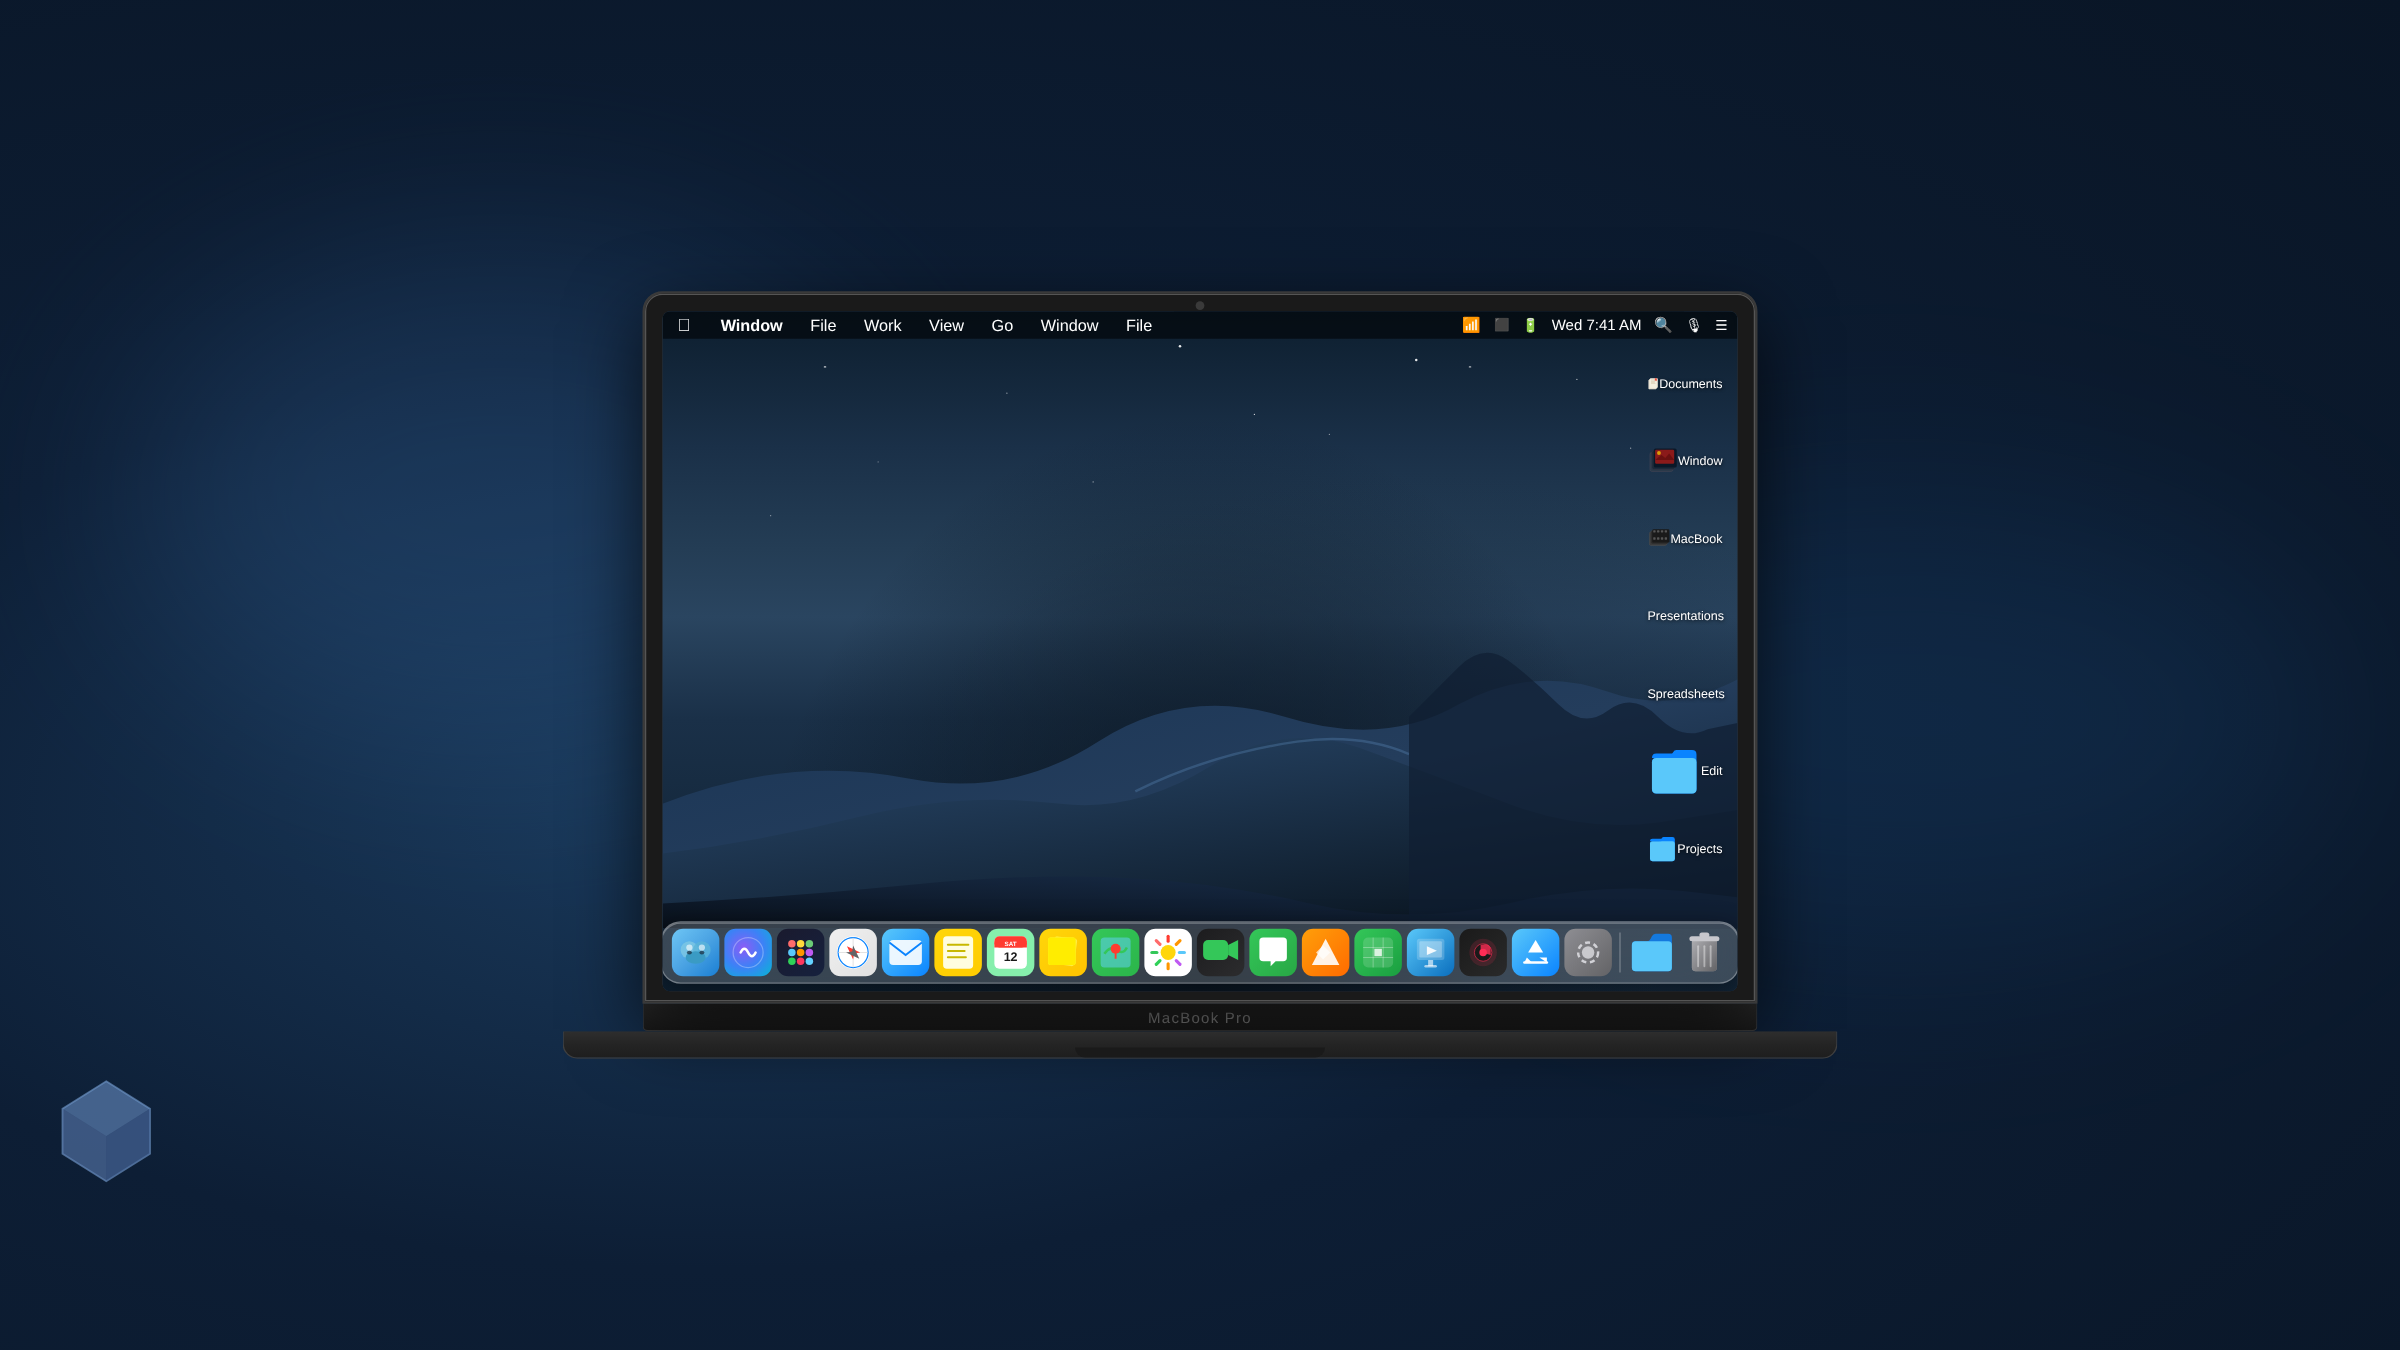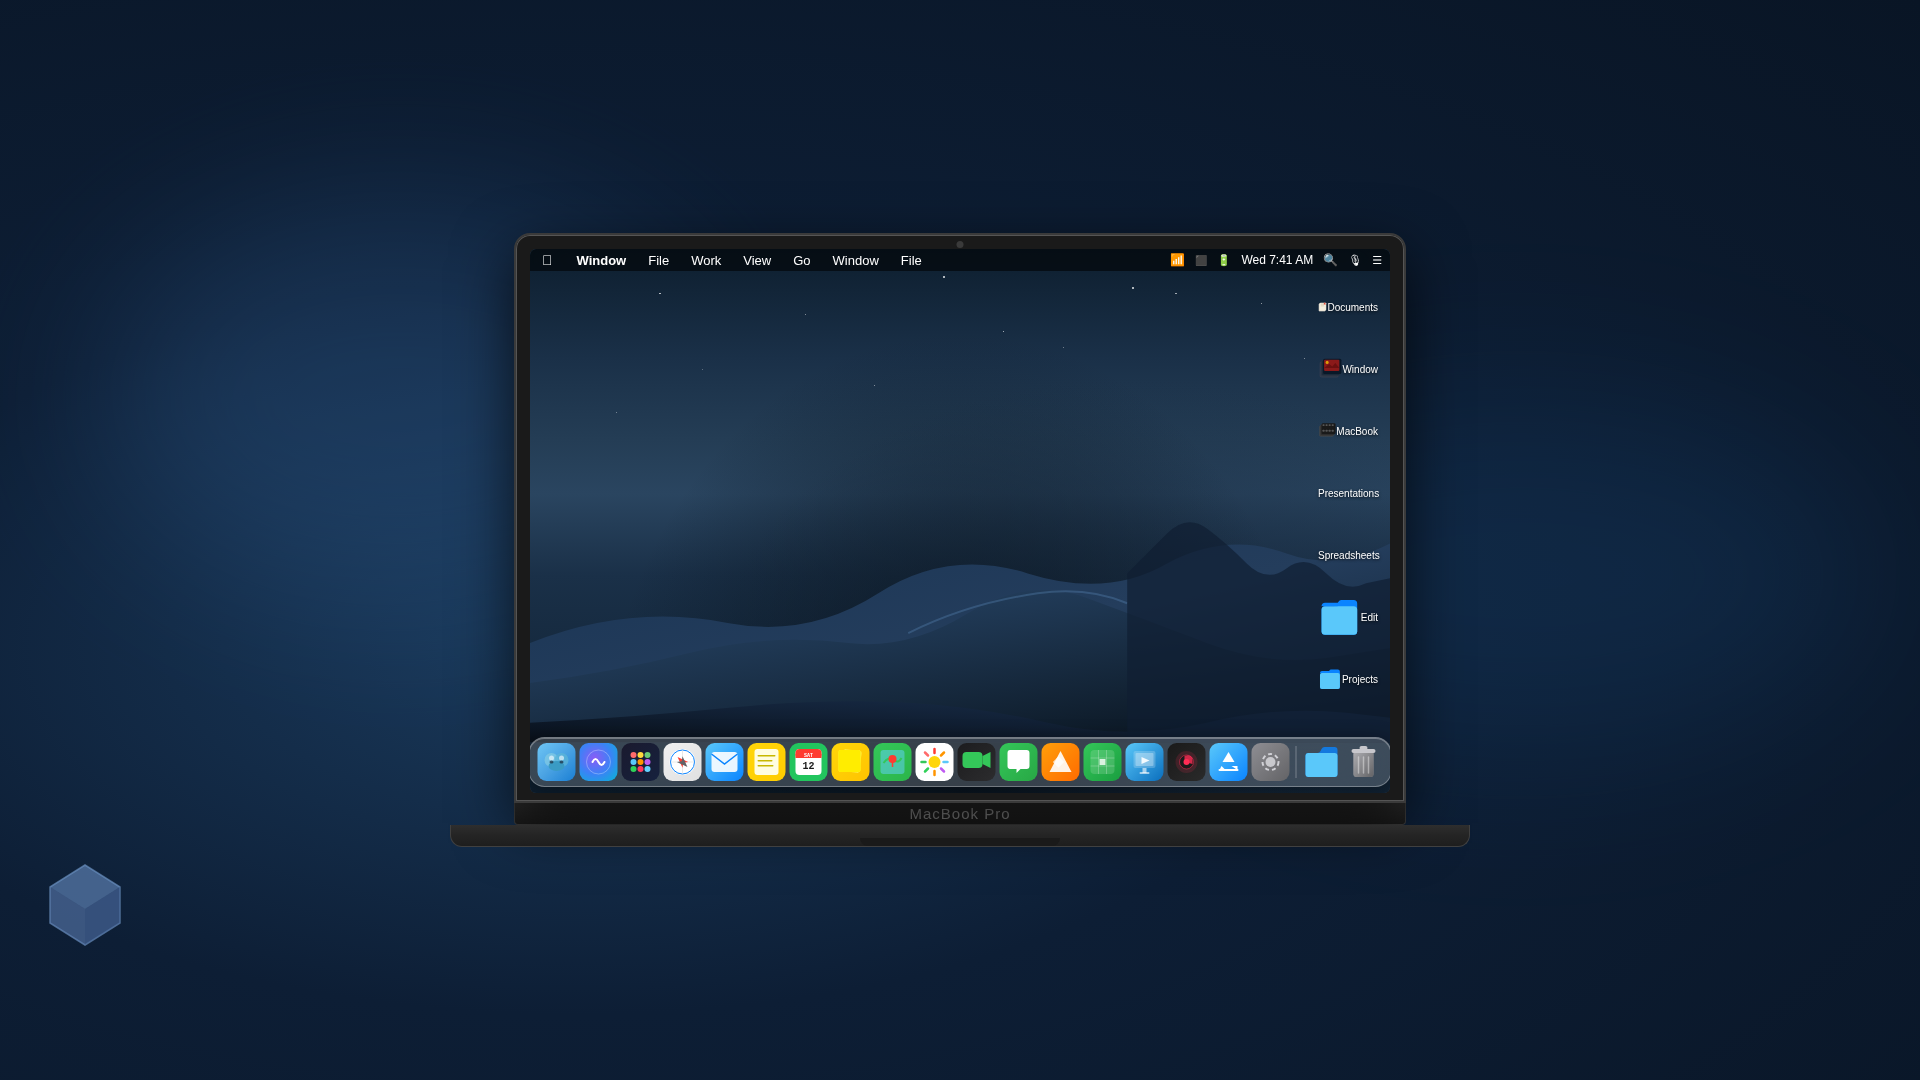--- a/index.html
+++ b/index.html
@@ -236,21 +236,21 @@
       height: 22px;
       background: linear-gradient(180deg, #2a2a2a 0%, #1a1a1a 100%);
       border-radius: 0 0 4px 4px;
       display: flex;
       align-items: center;
       justify-content: center;
       border: 1px solid #3a3a3a;
       border-top: none;
     }
     .macbook-label {
-      font-size: 15px;
+      font-size: 12px;
       color: #888;
       letter-spacing: 1px;
     }
 
     
     .macbook-base {
       width: 1020px;
       height: 22px;
       background: linear-gradient(180deg, #2e2e2e 0%, #242424 50%, #1e1e1e 100%);
       border-radius: 0 0 12px 12px;
@@ -541,21 +541,21 @@
 
           <div class="dock-icon" style="background: linear-gradient(135deg, #ffd60a, #ffcc00);">
             <svg width="28" height="30" viewBox="0 0 28 30">
               <rect x="2" y="2" width="24" height="26" rx="3" fill="#fffde0"></rect>
               <rect x="5" y="8" width="18" height="1.5" rx="0.75" fill="#c8b800"></rect>
               <rect x="5" y="13" width="15" height="1.5" rx="0.75" fill="#c8b800"></rect>
               <rect x="5" y="18" width="16" height="1.5" rx="0.75" fill="#c8b800"></rect>
             </svg>
           </div>
 
-          <div class="dock-icon" style="background: #22c55e; font-family: Liberation Mono, monospace;">
+          <div class="dock-icon" style="background: #86efac;">
             <svg width="30" height="30" viewBox="0 0 30 30">
               <rect x="2" y="2" width="26" height="26" rx="4" fill="white"></rect>
               <rect x="2" y="2" width="26" height="9" rx="4" fill="#ff3b30"></rect>
               <rect x="2" y="7" width="26" height="4" fill="#ff3b30"></rect>
               <text x="15" y="10" text-anchor="middle" fill="white" font-size="5" font-weight="bold">SAT</text>
               <text x="15" y="22" text-anchor="middle" fill="#1a1a1a" font-size="10" font-weight="bold">12</text>
             </svg>
           </div>
 
           <div class="dock-icon" style="background: linear-gradient(135deg, #ffd60a, #ffc300);">

